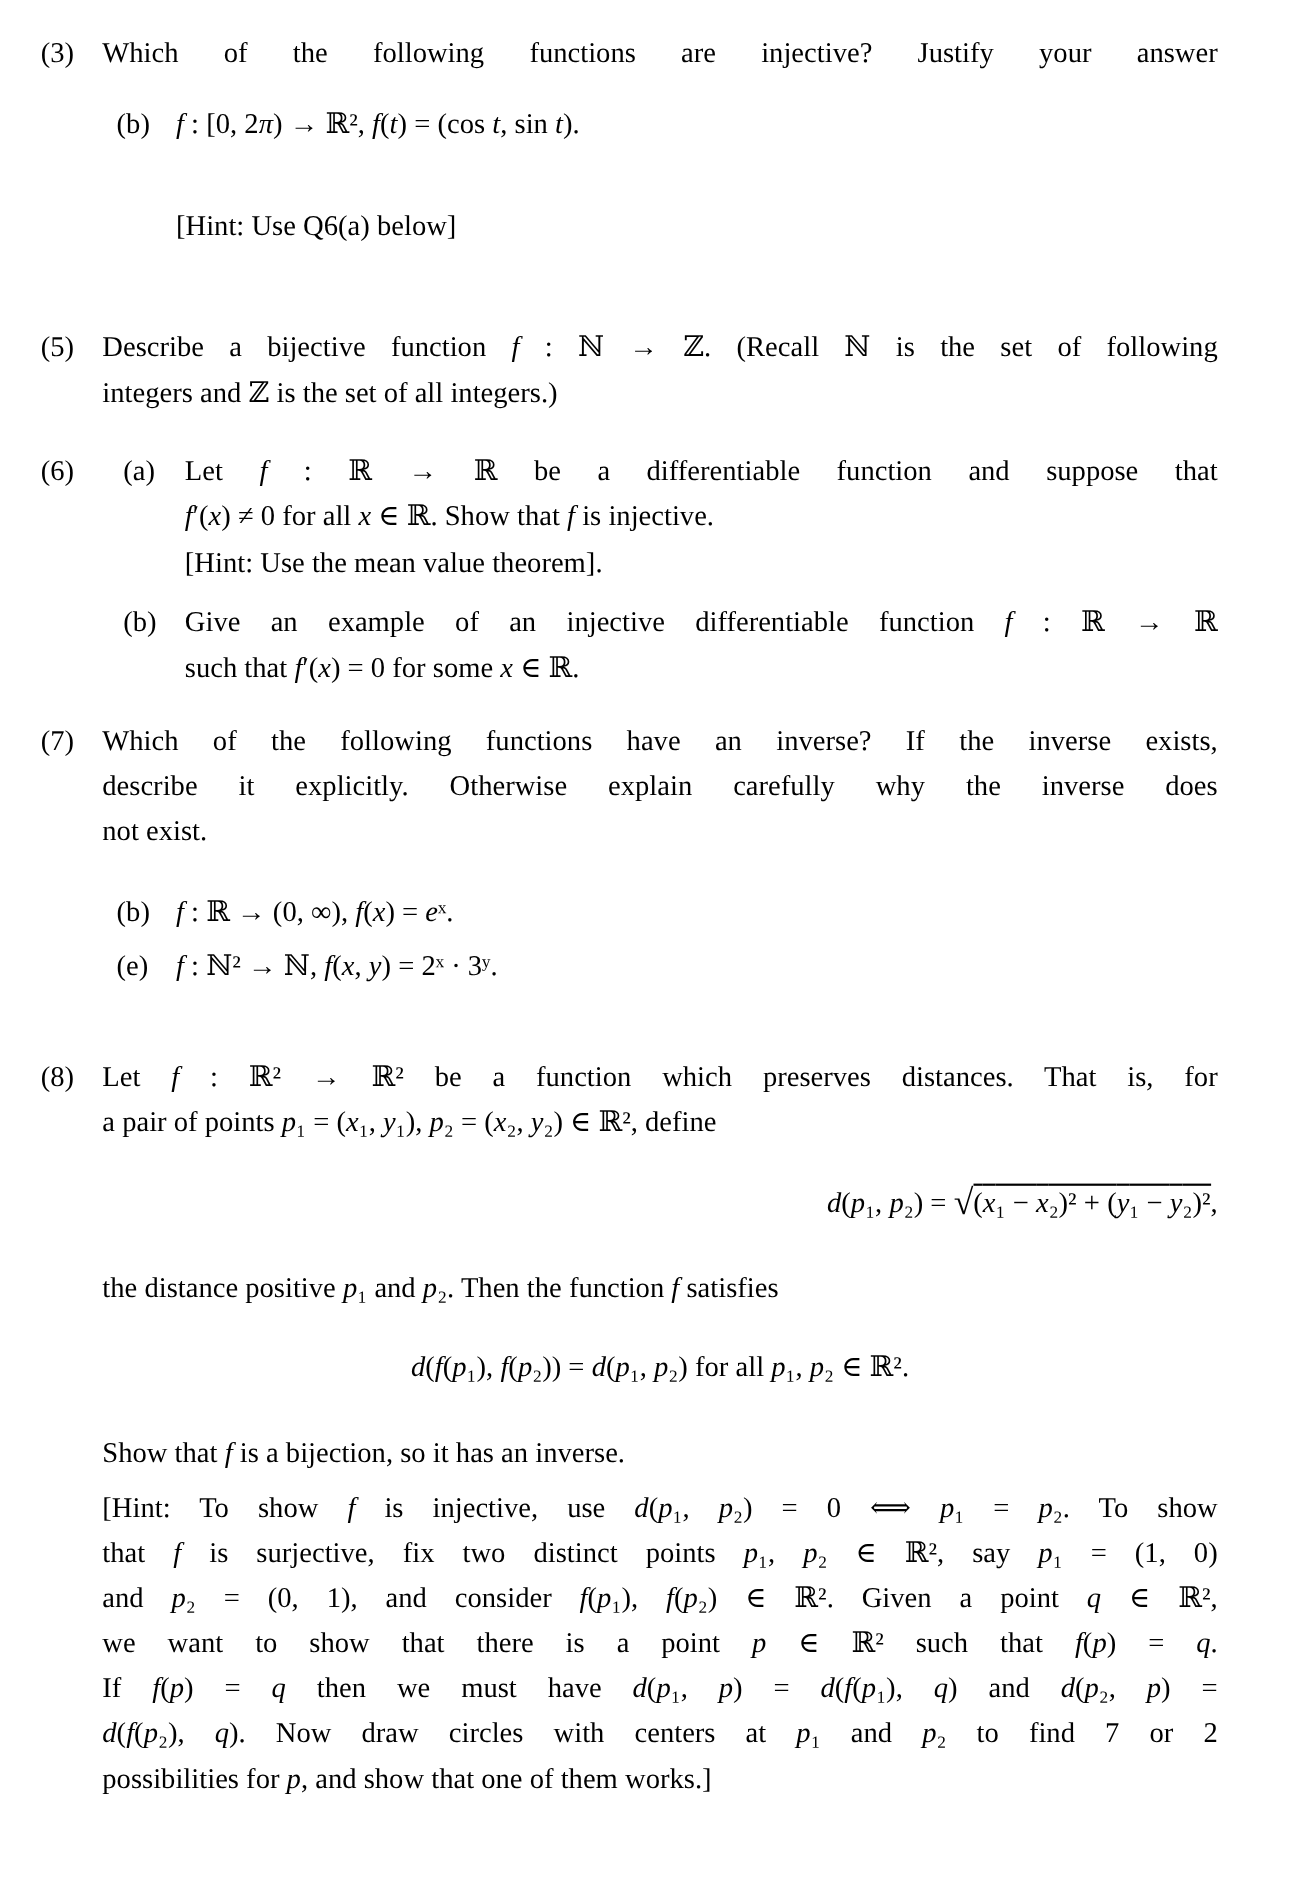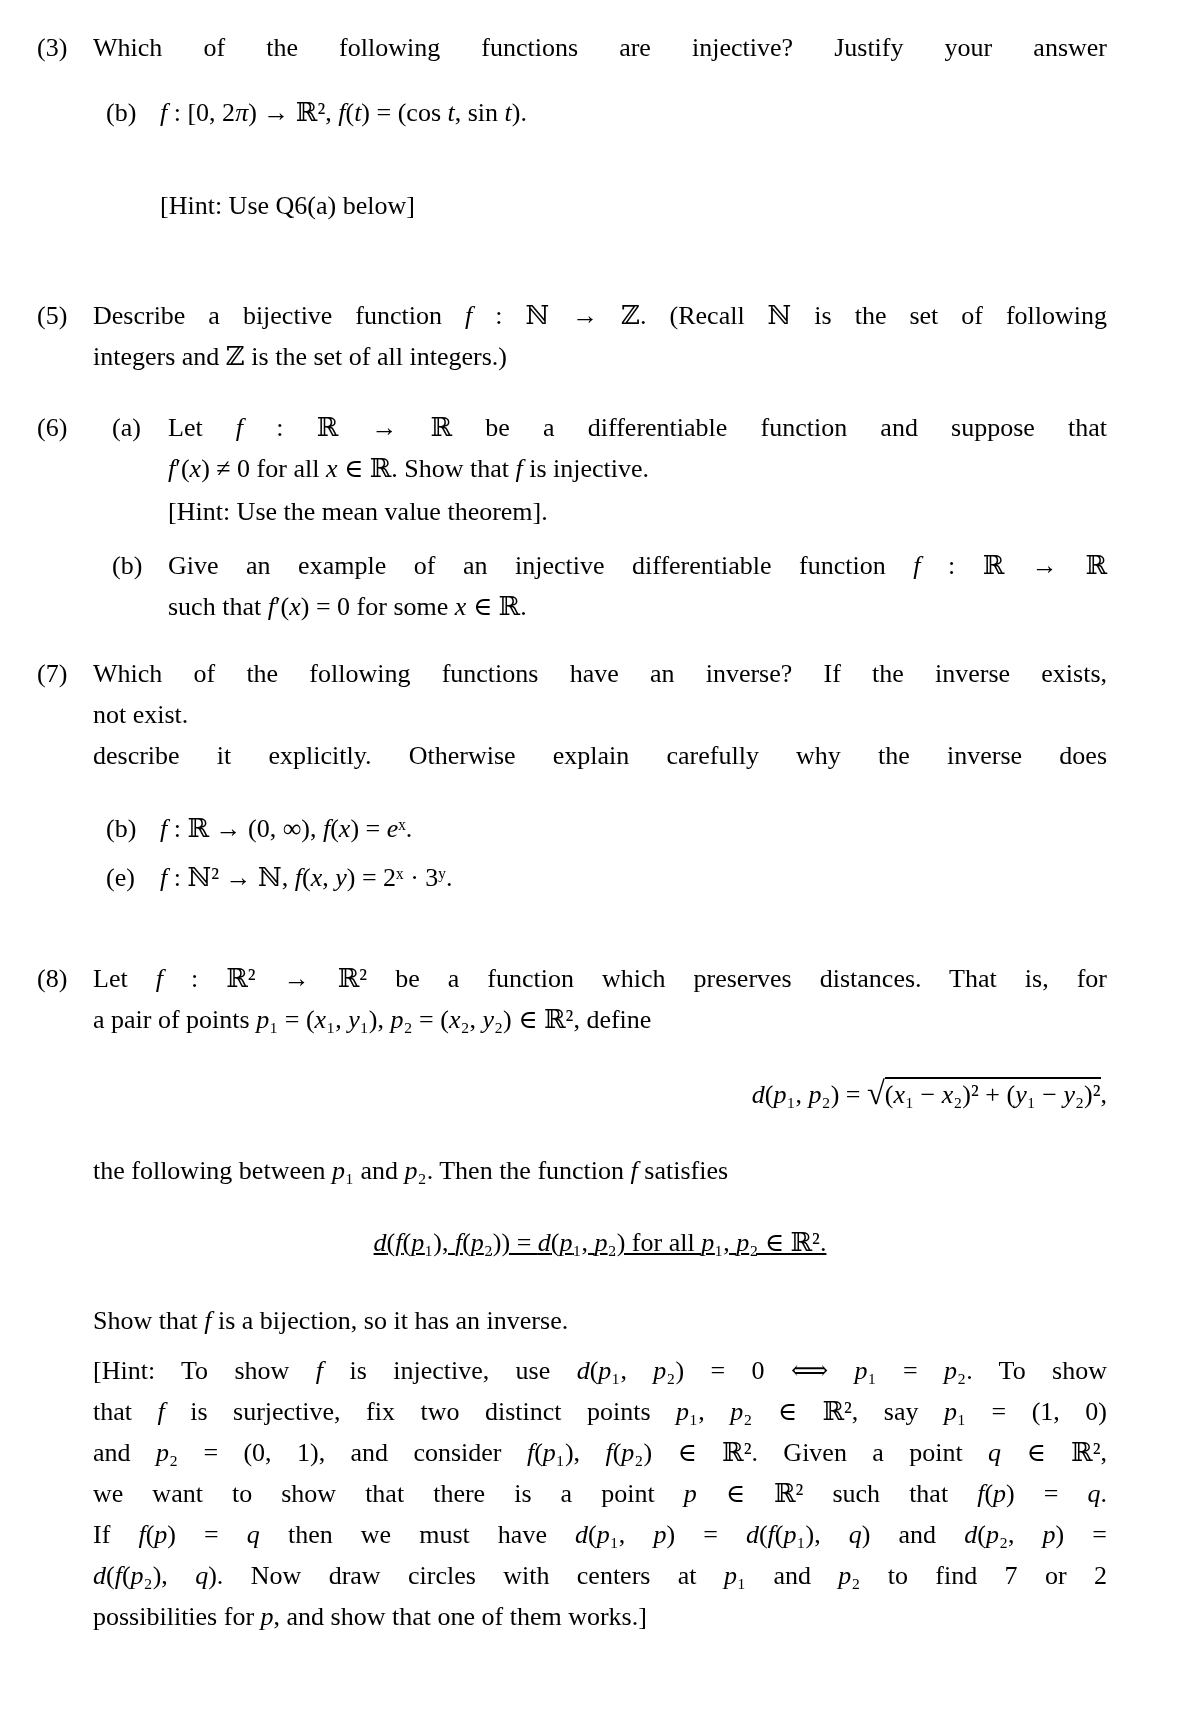--- a/index.html
+++ b/index.html
@@ -14,21 +14,21 @@
   .sub{padding-left:123px;}
   .sub6{padding-left:131px;}
   .hint3{padding-left:123px;}
   .j{text-align:justify;text-align-last:justify;}
   .lab{position:absolute;top:0;}
   .lab-main{left:0;}
   .lab-sub{left:69px;}
   .lab-sub6{left:75px;}
   .eq{text-align:center;padding-left:56px;}
   .eq1{height:56px;line-height:56px;text-align:right;}
-  .eq2{height:46px;line-height:46px;text-decoration:underline;}
+  .eq2{height:46px;line-height:46px;}
   .it{font-style:italic;}
   .ov{border-top:2px solid #000;padding-top:1px;}
   .rad{font-size:1.25em;vertical-align:-0.04em;}
 </style>
 </head>
 <body>
 
 <div class="page">
 
   <div class="line i1 j">
@@ -60,44 +60,44 @@
   <div class="line sub6 j" style="margin-top:13px">
     <span class="lab lab-sub6">(b)</span><span><span>Give an example of an injective differentiable function </span><span class="it">f</span><span> : ℝ → ℝ</span></span>
   </div>
   <div class="line sub6">
     <span><span>such that </span><span class="it">f</span><span>′(</span><span class="it">x</span><span>) = 0 for some </span><span class="it">x</span><span> ∈ ℝ.</span></span>
   </div>
 
   <div class="line i1 j" style="margin-top:26px">
     <span class="lab lab-main">(7)</span><span><span>Which of the following functions have an inverse? If the inverse exists,</span></span>
   </div>
+  <div class="line i1 j">
+    <span><span>describe it explicitly. Otherwise explain carefully why the inverse does</span></span>
+  </div>
   <div class="line i1">
     <span><span>not exist.</span></span>
-  </div>
-  <div class="line i1 j">
-    <span><span>describe it explicitly. Otherwise explain carefully why the inverse does</span></span>
   </div>
   <div class="line sub" style="margin-top:32px">
     <span class="lab lab-sub">(b)</span><span><span class="it">f</span><span> : ℝ → (0, ∞), </span><span class="it">f</span><span>(</span><span class="it">x</span><span>) = </span><span class="it">e</span><span>ˣ.</span></span>
   </div>
   <div class="line sub" style="margin-top:8px">
     <span class="lab lab-sub">(e)</span><span><span class="it">f</span><span> : ℕ² → ℕ, </span><span class="it">f</span><span>(</span><span class="it">x</span><span>, </span><span class="it">y</span><span>) = 2ˣ · 3ʸ.</span></span>
   </div>
 
   <div class="line i1 j" style="margin-top:60px">
     <span class="lab lab-main">(8)</span><span><span>Let </span><span class="it">f</span><span> : ℝ² → ℝ² be a function which preserves distances. That is, for</span></span>
   </div>
   <div class="line i1">
     <span><span>a pair of points </span><span class="it">p</span><span>₁ = (</span><span class="it">x</span><span>₁, </span><span class="it">y</span><span>₁), </span><span class="it">p</span><span>₂ = (</span><span class="it">x</span><span>₂, </span><span class="it">y</span><span>₂) ∈ ℝ², define</span></span>
   </div>
   <div class="line eq eq1" style="margin-top:25px">
     <span><span class="it">d</span><span>(</span><span class="it">p</span><span>₁, </span><span class="it">p</span><span>₂) = </span><span class="rad">√</span><span class="ov">(</span><span class="ov it">x</span><span class="ov">₁ − </span><span class="ov it">x</span><span class="ov">₂)² + (</span><span class="ov it">y</span><span class="ov">₁ − </span><span class="ov it">y</span><span class="ov">₂)²</span><span>,</span></span>
   </div>
   <div class="line i1" style="margin-top:29px">
-    <span><span>the following between </span><span class="it">p</span><span>₁ and </span><span class="it">p</span><span>₂. Then the function </span><span class="it">f</span><span> satisfies</span></span>
+    <span><span>the distance positive </span><span class="it">p</span><span>₁ and </span><span class="it">p</span><span>₂. Then the function </span><span class="it">f</span><span> satisfies</span></span>
   </div>
   <div class="line eq eq2" style="margin-top:29px">
     <span><span class="it">d</span><span>(</span><span class="it">f</span><span>(</span><span class="it">p</span><span>₁), </span><span class="it">f</span><span>(</span><span class="it">p</span><span>₂)) = </span><span class="it">d</span><span>(</span><span class="it">p</span><span>₁, </span><span class="it">p</span><span>₂) for all </span><span class="it">p</span><span>₁, </span><span class="it">p</span><span>₂ ∈ ℝ².</span></span>
   </div>
   <div class="line i1" style="margin-top:34px">
     <span><span>Show that </span><span class="it">f</span><span> is a bijection, so it has an inverse.</span></span>
   </div>
   <div class="line i1 j" style="margin-top:9px">
     <span><span>[Hint: To show </span><span class="it">f</span><span> is injective, use </span><span class="it">d</span><span>(</span><span class="it">p</span><span>₁, </span><span class="it">p</span><span>₂) = 0 ⟺ </span><span class="it">p</span><span>₁ = </span><span class="it">p</span><span>₂. To show</span></span>
   </div>

